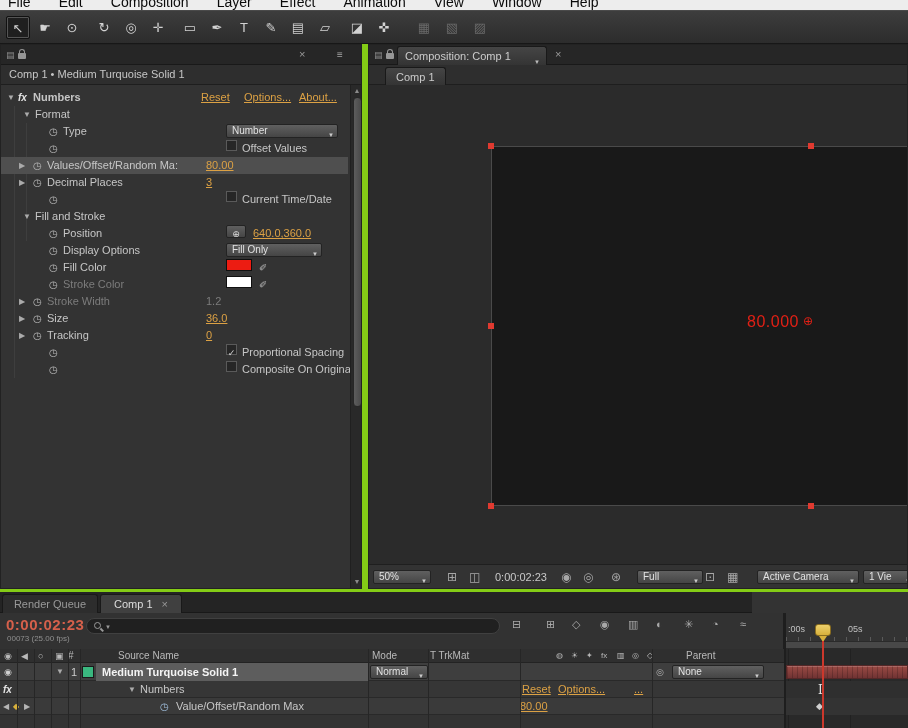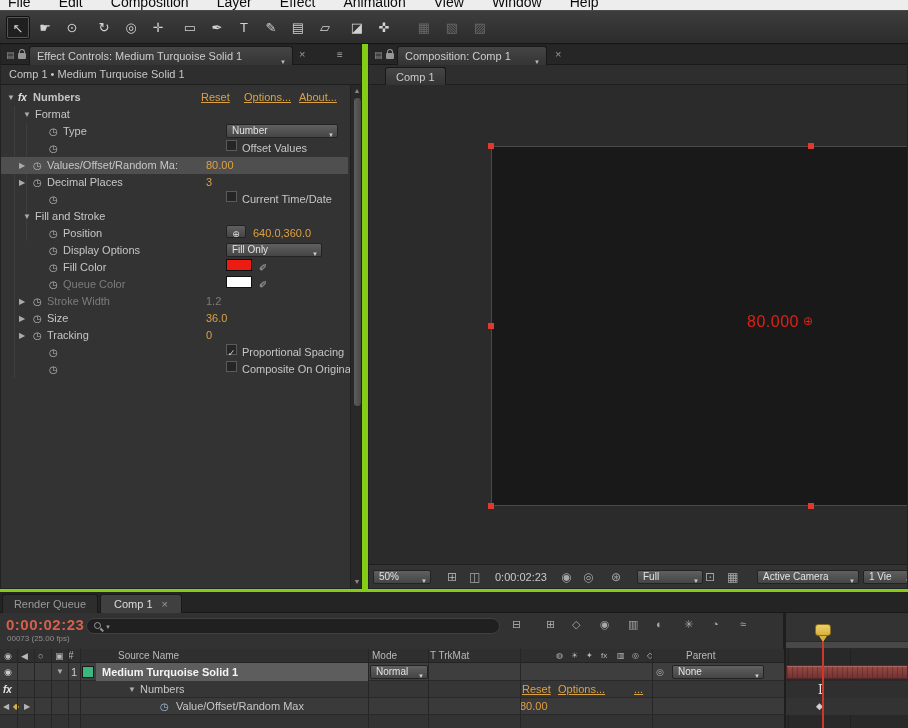--- a/index.html
+++ b/index.html
@@ -31,21 +31,21 @@
   .lock::before{content:"";position:absolute;left:1px;top:-4px;width:4px;height:4px;border:1px solid #969696;border-bottom:none;border-radius:3px 3px 0 0}
   .subbar{position:absolute;left:0;right:0;top:20px;height:20px;background:#2e2e2e;border-bottom:1px solid #1e1e1e}
 
   
   .ec-row{position:absolute;left:0;width:347px;height:17px;line-height:17px}
   .ec-row.hl{background:#4f4f4f}
   .ec-row>span{position:absolute;top:0;line-height:17px;white-space:nowrap}
   .lbl{color:#c6c6c6}
   .bold{font-weight:bold}
   .dimt{color:#7c7c7c}
-  .val{color:var(--value-accent);}
+  .val{color:var(--value-accent);text-decoration:underline}
   .link{color:var(--value-accent);text-decoration:underline}
   .twirl{color:#ababab;font-size:8px}
   .sw{color:#b3b3b3;font-size:10px}
   .dd{position:absolute;height:14px;top:1px;background:linear-gradient(#606060,#454545);border:1px solid #232323;border-radius:2px;color:#e2e2e2;font-size:10px;line-height:12px;padding:0 12px 0 5px;white-space:nowrap;overflow:hidden}
   .dd .dc{position:absolute;right:3px;top:4px;font-size:6px;color:#ccc}
   .cb{position:absolute;width:11px;height:11px;top:3px;background:#262626;border:1px solid #5a5a5a;color:#d8d8d8;font-size:9px;line-height:10px;text-align:center}
   .swatch{position:absolute;top:2px;width:26px;height:12px;border:1px solid #101010}
   .pointbtn{position:absolute;top:2px;width:20px;height:13px;background:linear-gradient(#606060,#454545);border:1px solid #232323;border-radius:2px;color:#ddd;font-size:9px;line-height:12px;text-align:center}
   .guide{position:absolute;width:1px;background:#3e3e3e}
 
@@ -58,21 +58,21 @@
   .viewer{position:absolute;left:0;right:0;top:40px;height:481px;background:#2b2b2b}
   .comp-rect{position:absolute;background:#191919;border:1px solid #4a4a4a}
   .hd{position:absolute;width:6px;height:6px;background:var(--handle-red)}
   .overlay-val{position:absolute;color:var(--overlay-red);font-size:16px;letter-spacing:.5px}
   .ep{position:absolute;color:var(--overlay-red);font-size:12px}
   .statusbar{position:absolute;left:0;right:0;bottom:0;height:24px;background:#333;border-top:1px solid #1f1f1f}
   .sbi{position:absolute;top:5px;font-size:12px;color:#a8a8a8}
 
   
   .tl{position:absolute;left:0;top:592px;width:908px;height:136px;background:#333}
-  .tl-tabs{position:absolute;left:0;top:0;width:908px;height:21px;background:#242424;border-bottom:1px solid #191919}
+  .tl-tabs{position:absolute;left:0;top:0;width:752px;height:21px;background:#242424;border-bottom:1px solid #191919}
   .tl-tab{position:absolute;top:2px;height:19px;border:1px solid #191919;border-bottom:none;border-radius:3px 3px 0 0;text-align:center;line-height:18px}
   .timecode{position:absolute;font-size:15px;font-weight:bold;color:var(--timecode-red);letter-spacing:.5px}
   .frames{position:absolute;font-size:8px;color:#8f8f8f}
   .search{position:absolute;background:#202020;border:1px solid #404040;border-radius:8px}
   .search input{position:absolute;left:26px;top:1px;width:380px;height:12px;background:transparent;border:none;outline:none;color:#ddd;font-size:10px}
   .mag{position:absolute;width:7px;height:7px;border:1.5px solid #9a9a9a;border-radius:50%}
   .mag::after{content:"";position:absolute;left:5px;top:6px;width:4px;height:1.5px;background:#9a9a9a;transform:rotate(45deg)}
   .tli{position:absolute;top:26px;font-size:11px;color:#a8a8a8}
   .hdr{position:absolute;font-size:10px;color:#b9b9b9;line-height:14px;white-space:nowrap}
   .vline{position:absolute;width:1px;background:#262626}
@@ -126,24 +126,20 @@
     <span class="tool" style="left:372px">✜</span>
     <span class="tool dim" style="left:412px">▦</span>
     <span class="tool dim" style="left:440px">▧</span>
     <span class="tool dim" style="left:468px">▨</span>
   </div>
 
   <div class="panel" style="left:0;top:44px;width:362px;height:545px">
     <div class="tabbar">
       <span class="grip" style="left:5px">▤</span>
       <span class="lock" style="left:17px;top:8px"></span>
-      <div class="ptab" style="left:28px;width:264px">
-        <span>Effect Controls: Medium Turquoise Solid 1</span>
-        <span class="dc">▼</span>
-      </div>
       <span class="closex" style="left:298px">×</span>
       <span class="pmenu" style="left:336px">≡</span>
     </div>
     <div class="subbar">
       <span class="abs lbl" style="left:8px;top:3px">Comp 1 • Medium Turquoise Solid 1</span>
     </div>
 
     <div class="guide" style="left:13px;top:61px;height:272px"></div>
     <div class="guide" style="left:25px;top:78px;height:118px"></div>
 
@@ -210,21 +206,21 @@
       </div>
     </div>
     <div class="ec-row" style="top:214px">
       <span class="sw" style="left:48px">◷</span>
       <span class="lbl" style="left:62px">Fill Color</span>
       <span class="swatch" style="left:225px;background:var(--fill-swatch)"></span>
       <span class="sw" style="left:258px;color:#b5b5b5">✐</span>
     </div>
     <div class="ec-row" style="top:231px">
       <span class="sw dimt" style="left:48px">◷</span>
-      <span class="dimt" style="left:62px">Queue Color</span>
+      <span class="dimt" style="left:62px">Stroke Color</span>
       <span class="swatch" style="left:225px;background:var(--stroke-swatch)"></span>
       <span class="sw dimt" style="left:258px">✐</span>
     </div>
     <div class="ec-row" style="top:248px">
       <span class="twirl dimt" style="left:18px">▶</span>
       <span class="sw dimt" style="left:32px">◷</span>
       <span class="dimt" style="left:46px">Stroke Width</span>
       <span class="dimt" style="left:205px">1.2</span>
     </div>
     <div class="ec-row" style="top:265px">
@@ -335,20 +331,25 @@
     <span class="tli" style="left:546px">⊞</span>
     <span class="tli" style="left:572px">◇</span>
     <span class="tli" style="left:600px">◉</span>
     <span class="tli" style="left:628px">▥</span>
     <span class="tli" style="left:656px">◐</span>
     <span class="tli" style="left:684px">✳</span>
     <span class="tli" style="left:712px">◔</span>
     <span class="tli" style="left:740px">≈</span>
 
     <div class="abs" style="left:783px;top:21px;width:3px;height:115px;background:#1e1e1e"></div>
+    <div class="abs" style="left:786px;top:21px;width:122px;height:28px;background:#333">
+      <span class="abs" style="left:2px;top:11px;font-size:9px;color:#c0c0c0">:00s</span>
+      <span class="abs" style="left:62px;top:11px;font-size:9px;color:#c0c0c0">05s</span>
+      <div class="abs" style="left:0;top:24px;width:122px;height:4px;background:repeating-linear-gradient(90deg,#5a5a5a 0 1px,transparent 1px 12px)"></div>
+    </div>
     <div class="abs" style="left:786px;top:49px;width:122px;height:8px;background:#484848;border-top:1px solid #2a2a2a;border-bottom:1px solid #2a2a2a"></div>
 
     <div class="row-l" style="top:57px;height:14px;background:#2f2f2f;border-bottom:1px solid #232323">
       <span class="hdr ico9" style="left:4px">◉</span>
       <span class="hdr ico9" style="left:21px">◀</span>
       <span class="hdr ico9" style="left:38px">○</span>
       <span class="hdr ico9" style="left:55px">▣</span>
       <span class="hdr" style="left:68px">#</span>
       <span class="hdr" style="left:118px">Source Name</span>
       <span class="hdr" style="left:372px">Mode</span>

